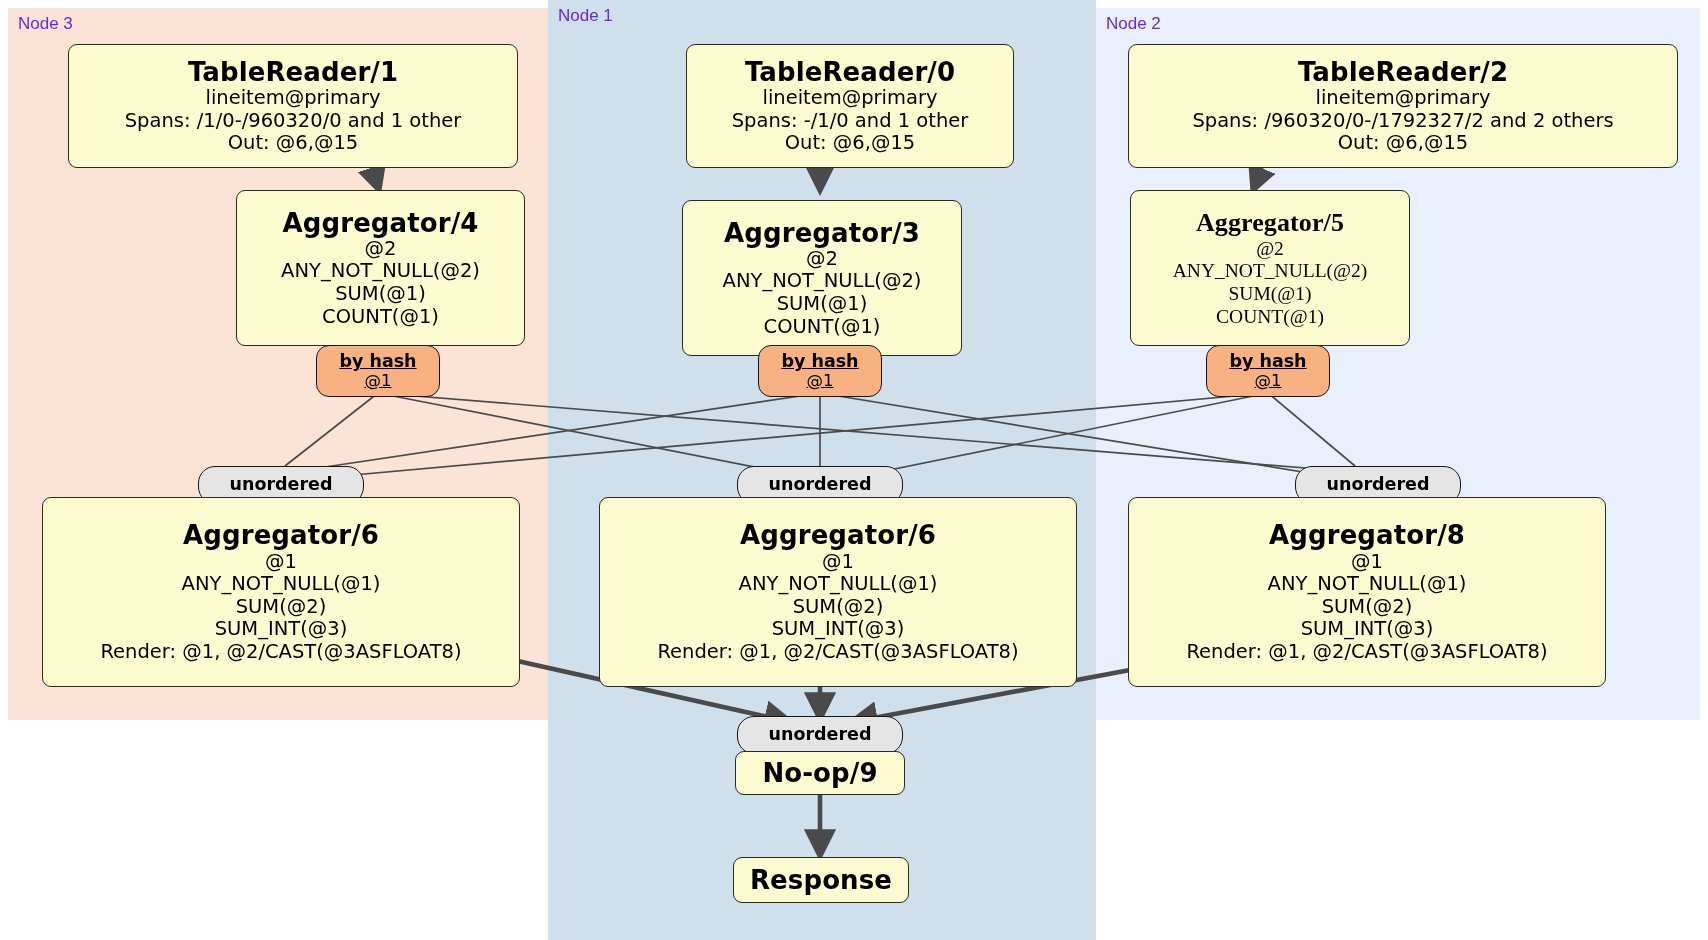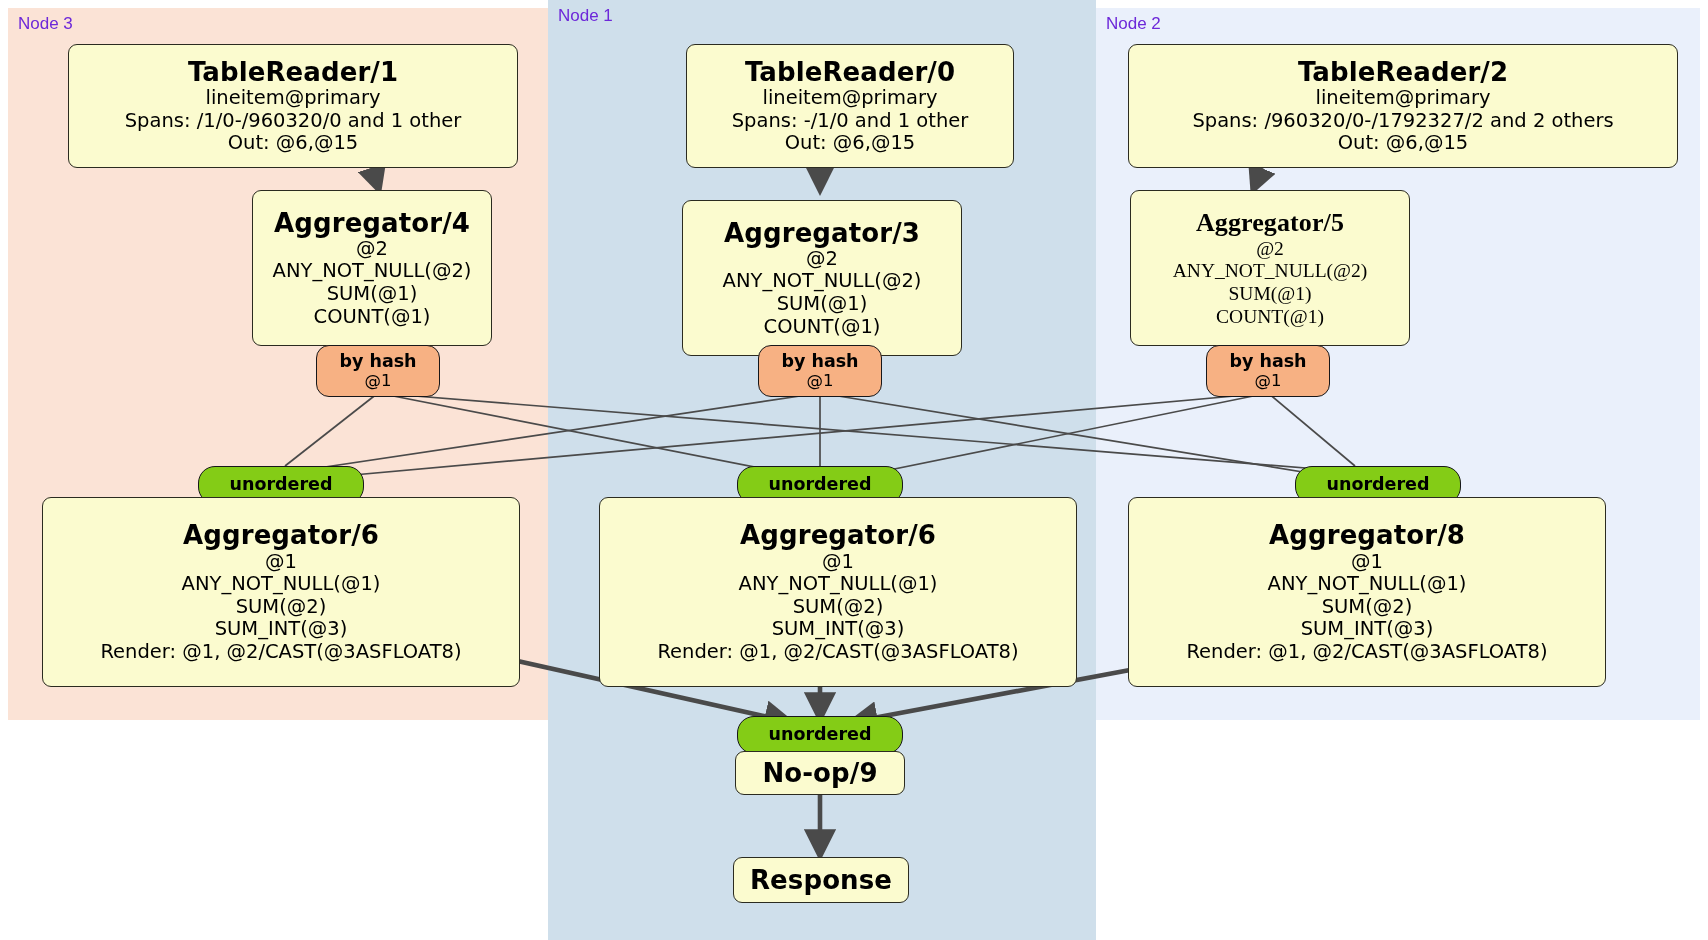--- a/index.html
+++ b/index.html
@@ -21,22 +21,22 @@
        display:flex;flex-direction:column;align-items:center;justify-content:center;
        text-align:center;color:#000;line-height:1.16;}
   .box .ttl{font-weight:bold;font-size:26px;letter-spacing:.1px;}
   .box .ln{font-size:19.5px;}
 
   .badge{position:absolute;box-sizing:border-box;display:flex;flex-direction:column;
          align-items:center;justify-content:center;text-align:center;color:#000;
          border:1.8px solid #17171a;line-height:1.1;}
   .badge .b1{font-weight:bold;font-size:17.5px;}
   .badge .b2{font-size:16.5px;}
-  .hash{background:#f7b183;border-radius:13px;}
-  .unord{background:#84cc16;border-radius:17px;}
+  .hash{background:#f7b183;border-radius:13px;text-decoration:underline;}
+  .unord{background:#e5e5e5;border-radius:17px;}
   .unord .b1{font-weight:bold;font-size:17.5px;}
 </style>
 </head>
 <body>
 
 <div id="stage">
 
   <div class="node-region" id="region-node3">
     <span class="node-label">Node 3</span>
   </div>
@@ -85,21 +85,21 @@
     </g>
   </svg>
 
   <div class="box" id="b-tr1" style="left:68px;top:44px;width:450px;height:124px;">
     <div class="ttl">TableReader/1</div>
     <div class="ln">lineitem@primary</div>
     <div class="ln">Spans: /1/0-/960320/0 and 1 other</div>
     <div class="ln">Out: @6,@15</div>
   </div>
 
-  <div class="box" id="b-agg4" style="left:252px;top:190px;width:240px;height:156px;">
+  <div class="box" id="b-agg4" style="left:236px;top:190px;width:289px;height:156px;">
     <div class="ttl">Aggregator/4</div>
     <div class="ln">@2</div>
     <div class="ln">ANY_NOT_NULL(@2)</div>
     <div class="ln">SUM(@1)</div>
     <div class="ln">COUNT(@1)</div>
   </div>
 
   <div class="badge hash" style="left:316px;top:345px;width:124px;height:52px;">
     <div class="b1">by hash</div>
     <div class="b2">@1</div>

